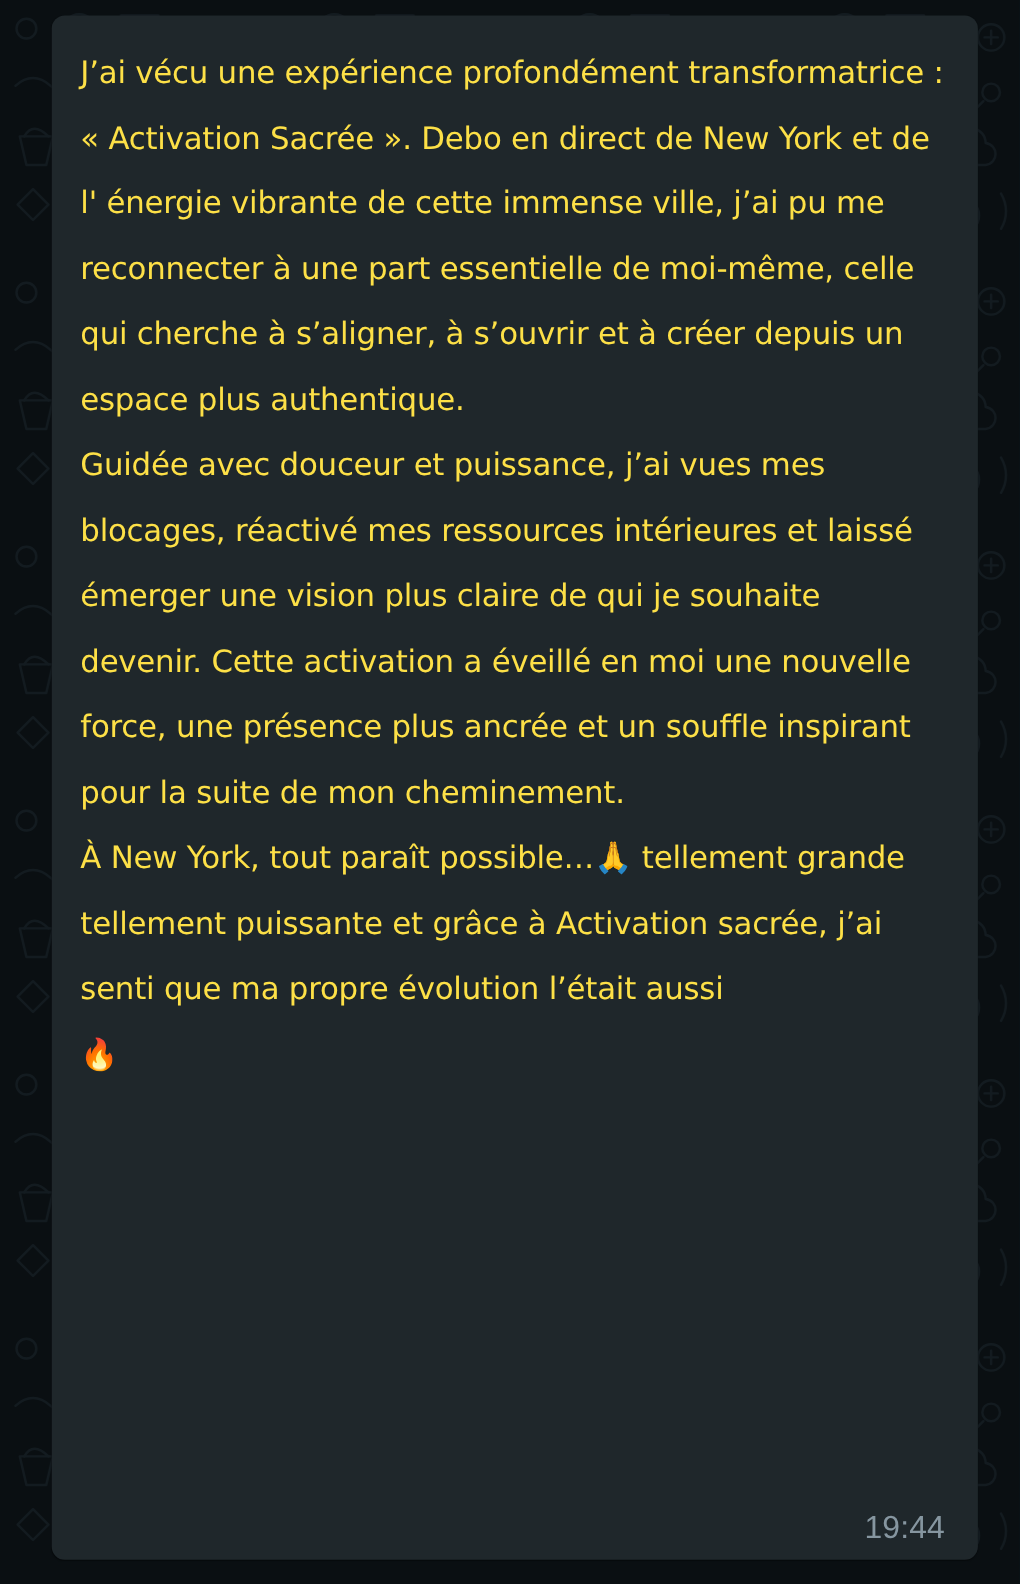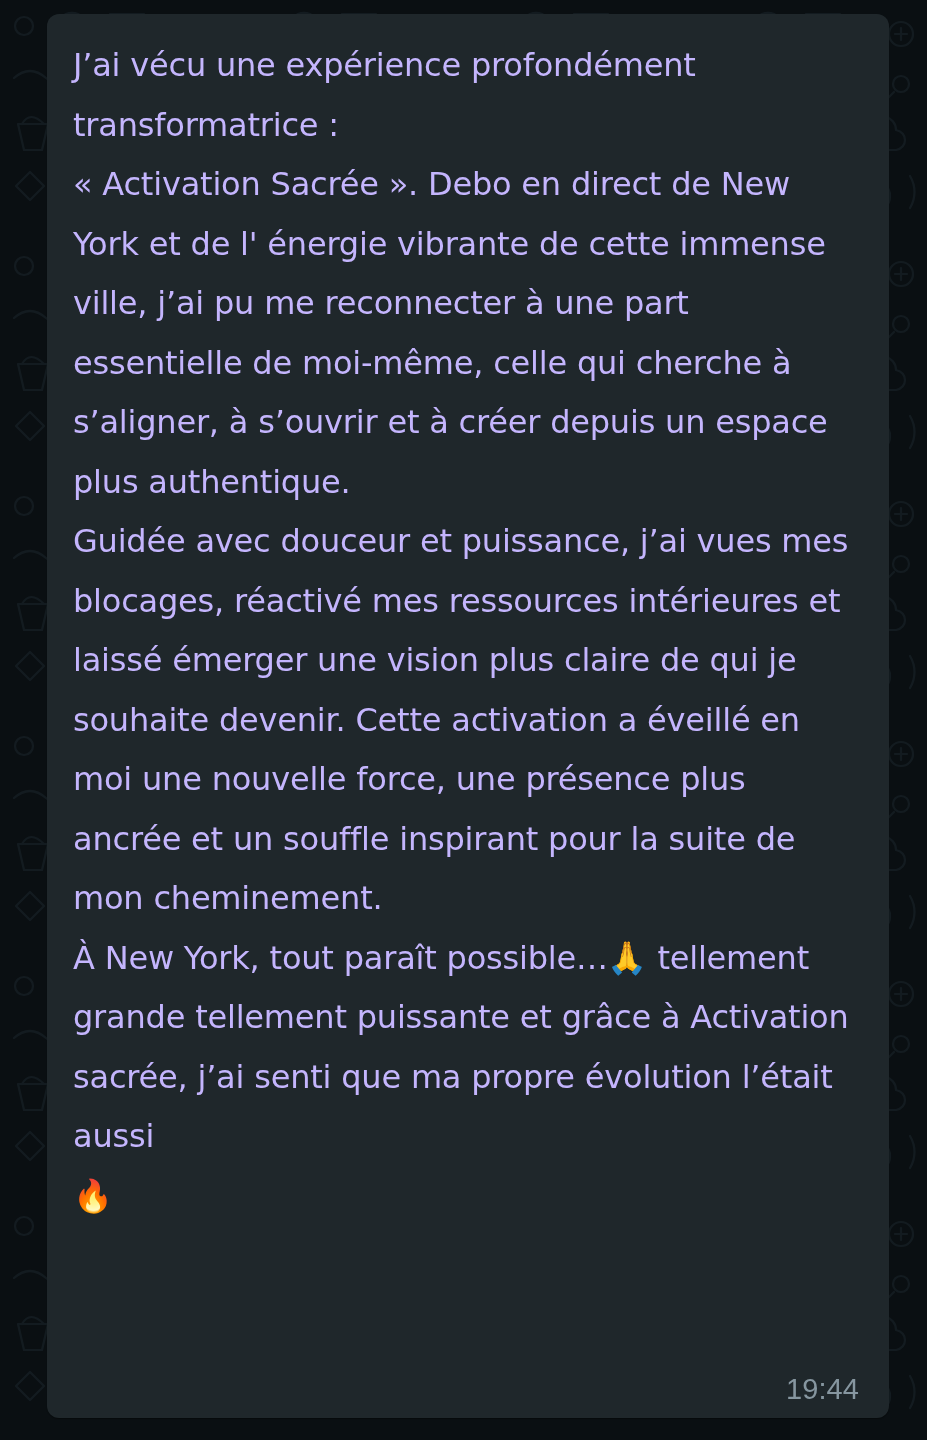--- a/index.html
+++ b/index.html
@@ -49,22 +49,22 @@
     min-height: 1404px;
     background: #202c33;
     background: #1f272b;
     border-radius: 12px;
     padding: 22px 26px 12px 26px;
     box-shadow: 0 1px 1px rgba(0,0,0,0.35);
     display: flex;
     flex-direction: column;
   }
   .bubble-text {
-    color: #c4b5fd;
-    font-size: 32px;
+    color: #fde047;
+    font-size: 28px;
     line-height: 59.5px;
     font-weight: 400;
     letter-spacing: -0.2px;
     white-space: pre-wrap;
     word-wrap: break-word;
     flex: 1 1 auto;
   }
   .bubble-meta {
     display: flex;
     justify-content: flex-end;

